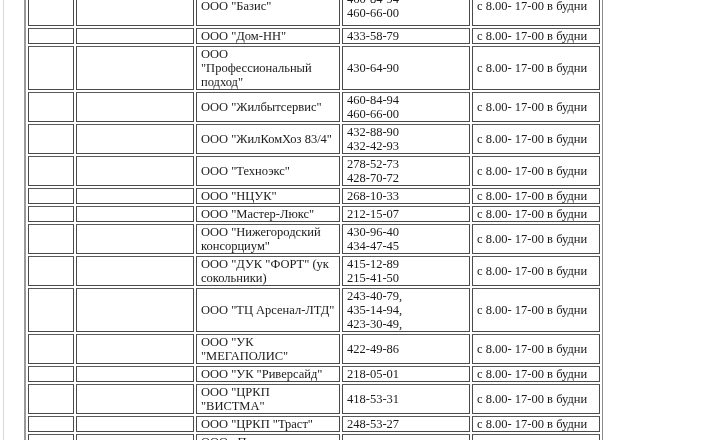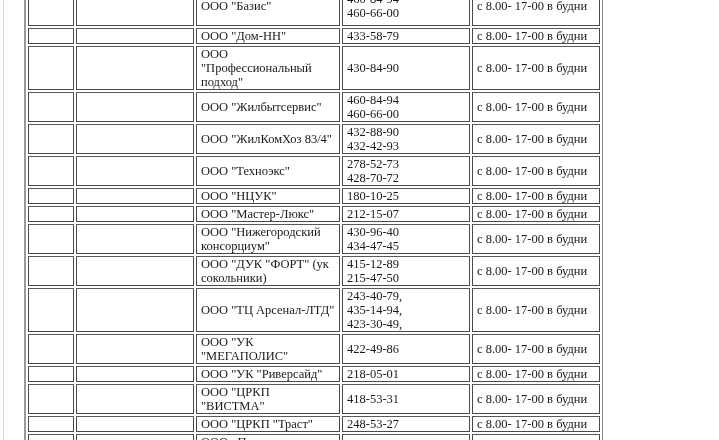--- a/index.html
+++ b/index.html
@@ -61,21 +61,21 @@
           <td class="c3">
             <span class="phone-line">433-58-79</span>
           </td>
           <td class="c4">с 8.00- 17-00 в будни</td>
         </tr>
         <tr style="height: 30px;">
           <td class="c0"></td>
           <td class="c1"></td>
           <td class="c2">ООО "Профессиональный подход"</td>
           <td class="c3">
-            <span class="phone-line">430-84-90</span>
+            <span class="phone-line">430-64-90</span>
           </td>
           <td class="c4">с 8.00- 17-00 в будни</td>
         </tr>
         <tr style="height: 30px;">
           <td class="c0"></td>
           <td class="c1"></td>
           <td class="c2">ООО "Жилбытсервис"</td>
           <td class="c3">
             <span class="phone-line">460-84-94</span>
             <span class="phone-line">460-66-00</span>
@@ -100,21 +100,21 @@
             <span class="phone-line">278-52-73</span>
             <span class="phone-line">428-70-72</span>
           </td>
           <td class="c4">с 8.00- 17-00 в будни</td>
         </tr>
         <tr style="height: 15px;">
           <td class="c0"></td>
           <td class="c1"></td>
           <td class="c2">ООО "НЦУК"</td>
           <td class="c3">
-            <span class="phone-line">180-10-25</span>
+            <span class="phone-line">268-10-33</span>
           </td>
           <td class="c4">с 8.00- 17-00 в будни</td>
         </tr>
         <tr style="height: 15px;">
           <td class="c0"></td>
           <td class="c1"></td>
           <td class="c2">ООО "Мастер-Люкс"</td>
           <td class="c3">
             <span class="phone-line">212-15-07</span>
           </td>
@@ -129,21 +129,21 @@
             <span class="phone-line">434-47-45</span>
           </td>
           <td class="c4">с 8.00- 17-00 в будни</td>
         </tr>
         <tr style="height: 30px;">
           <td class="c0"></td>
           <td class="c1"></td>
           <td class="c2">ООО "ДУК "ФОРТ" (ук сокольники)</td>
           <td class="c3">
             <span class="phone-line">415-12-89</span>
-            <span class="phone-line">215-47-50</span>
+            <span class="phone-line">215-41-50</span>
           </td>
           <td class="c4">с 8.00- 17-00 в будни</td>
         </tr>
         <tr style="height: 44px;">
           <td class="c0"></td>
           <td class="c1"></td>
           <td class="c2">ООО "ТЦ Арсенал-ЛТД"</td>
           <td class="c3">
             <span class="phone-line">243-40-79,</span>
             <span class="phone-line">435-14-94,</span>

